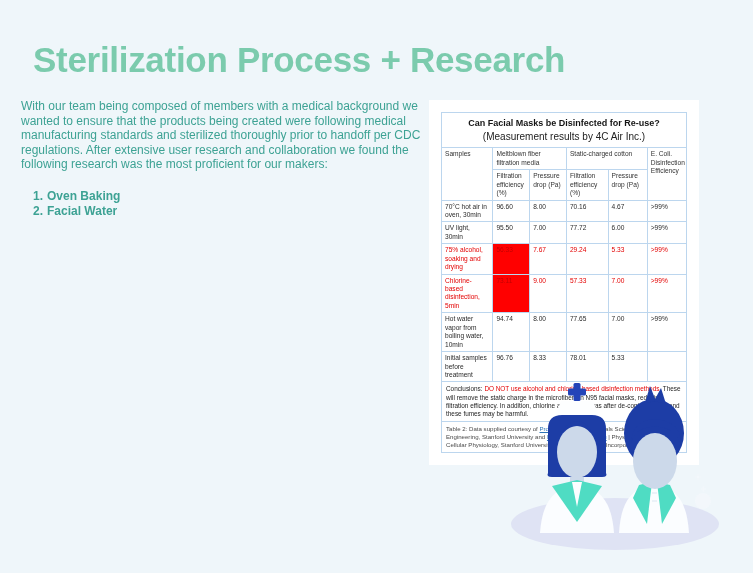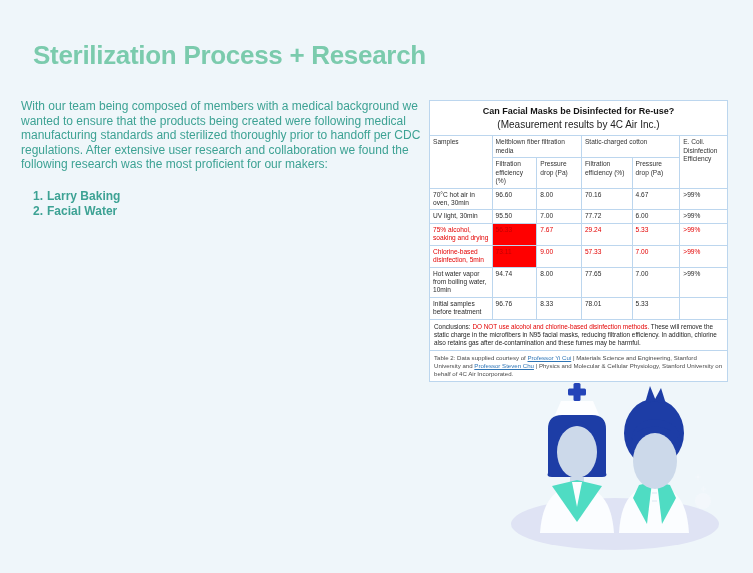--- a/index.html
+++ b/index.html
@@ -6,37 +6,37 @@
   html,body { width:753px; height:573px; }
   body {
     font-family:"Liberation Sans", sans-serif;
     background:#eff6fa;
     overflow:hidden;
   }
   .page { position:relative; width:753px; height:573px; background:#eff6fa; overflow:hidden; }
 
   .page-title {
     position:absolute; left:33px; top:40px;
-    font-size:26px; font-weight:700; color:#7bcbad; letter-spacing:-0.3px;
+    font-size:35px; font-weight:700; color:#7bcbad; letter-spacing:-0.3px;
   }
 
   .article {
     position:absolute; left:21px; top:99px; width:400px;
     color:#3da294; font-size:12px; line-height:14.5px;
   }
   .article p.intro    { margin-bottom:17px; }
   .article p.heading  { font-weight:700; margin-bottom:16px; }
   .num-list { margin-bottom:12px; padding-left:12px; font-weight:700; }
   .num-list .li { display:flex; gap:4px; line-height:15.5px; }
   .article p.stanford { margin-bottom:22px; }
 
   
   .panel {
-    position:absolute; left:429px; top:100px; width:299px;
-    background:#ffffff; padding:0;
+    position:absolute; left:429px; top:100px; width:270px;
+    background:#ffffff; padding:12px;
   }
   .masks-table {
     width:100%; border-collapse:collapse; table-layout:fixed;
     font-size:6.6px; line-height:1.28; color:#2b2b2b;
   }
   .masks-table td, .masks-table th {
     border:1px solid #bcd6ee; padding:2px 3px; vertical-align:top;
     text-align:left; font-weight:400; overflow:hidden;
   }
   .tbl-title-cell { text-align:center !important; padding:5px 2px 4px 2px !important; }
@@ -58,21 +58,21 @@
 
 <div class="page">
 
   <h1 class="page-title">Sterilization Process + Research</h1>
 
   <div class="article">
     <p class="intro">With our team being composed of members with a medical background we wanted to ensure that the products being created were following medical manufacturing standards and sterilized thoroughly prior to handoff per CDC regulations. After extensive user research and collaboration we found the following research was the most proficient for our makers:</p>
     <div class="num-list">
       <div class="li">
         <span>1.</span>
-        <span>Larry Baking</span>
+        <span>Oven Baking</span>
       </div>
       <div class="li">
         <span>2.</span>
         <span>Facial Water</span>
       </div>
     </div>
   </div>
 
   <div class="panel">
     <table class="masks-table">

